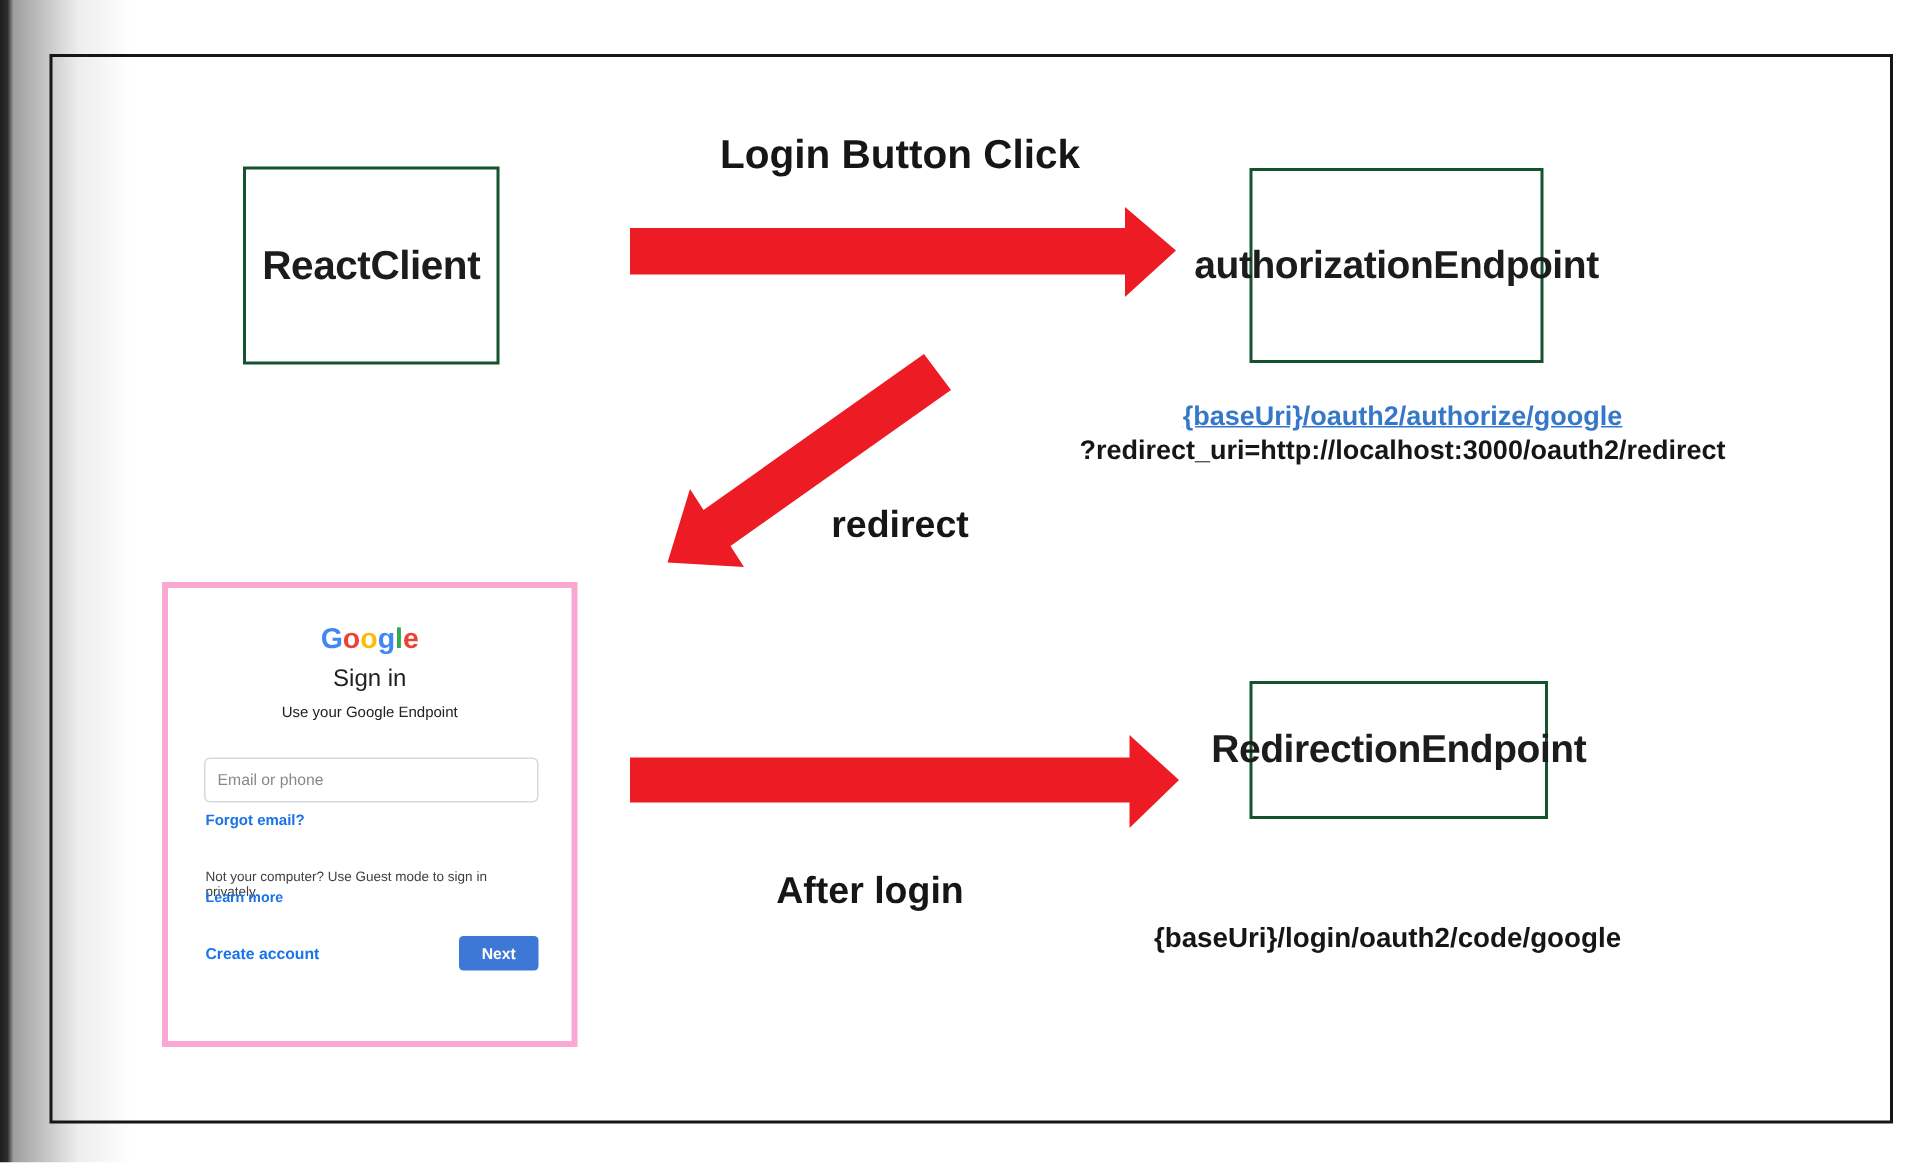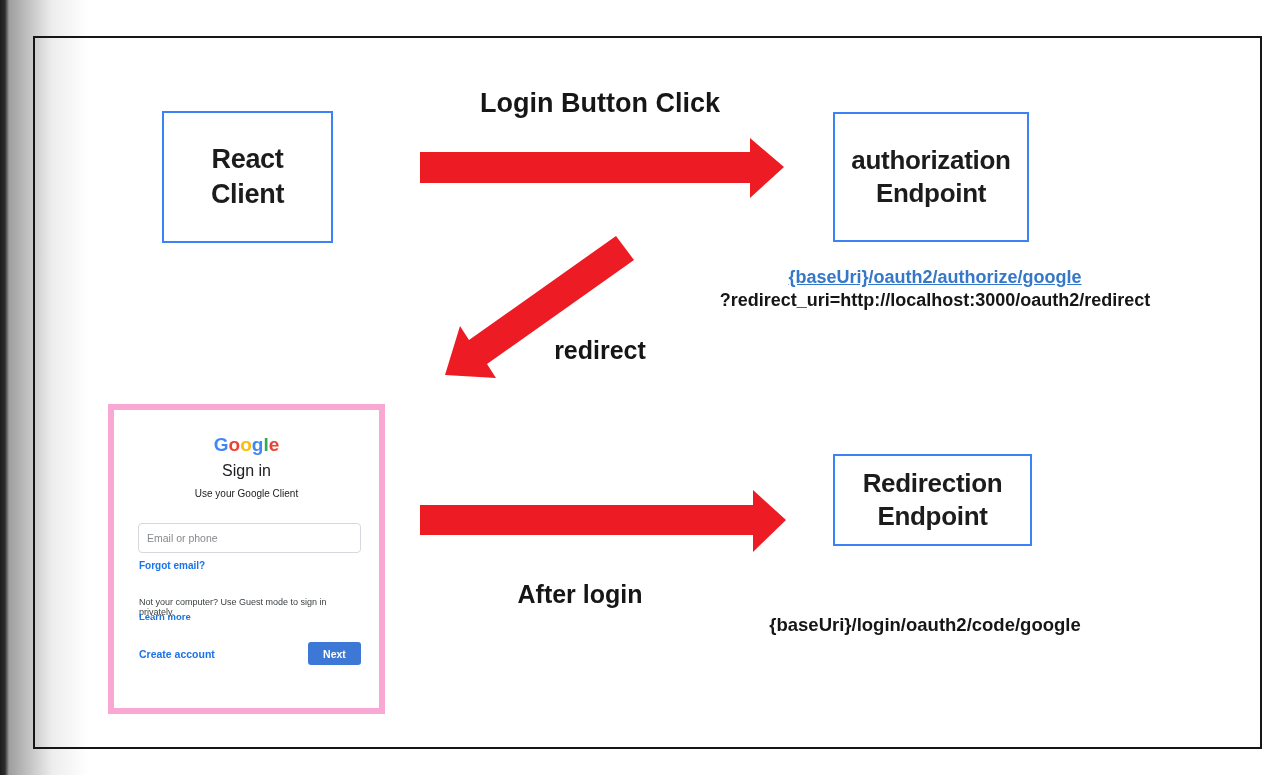--- a/index.html
+++ b/index.html
@@ -8,42 +8,42 @@
   .stage { position:relative; width:1280px; height:775px; }
 
   .left-shade { position:absolute; left:0; top:0; width:90px; height:775px;
     background:linear-gradient(90deg,#1d1d1d 0px,#2e2e2e 5px,#9e9e9e 9px,#ededed 52px,#ffffff 88px); }
 
   .slide-frame { position:absolute; left:33px; top:36px; width:1229px; height:713px;
     border:2px solid #161616; }
 
   svg.arrows { position:absolute; left:0; top:0; width:1280px; height:775px; pointer-events:none; }
 
-  .node { position:absolute; background:#fff; border:2px solid #3b82f6;
-    display:flex; flex-direction:column; align-items:center; justify-content:center;
+  .node { position:absolute; background:#fff; border:2px solid #14532d;
+    display:flex; flex-direction:row; align-items:center; justify-content:center;
     text-align:center; font-weight:bold; color:#1c1c1c; font-size:26px; line-height:1.28;
     letter-spacing:-0.3px; }
   #node-react { left:162px; top:111px; width:171px; height:132px; font-size:27px; }
   #node-auth  { left:833px; top:112px; width:196px; height:130px; }
   #node-redir { left:833px; top:454px; width:199px; height:92px; }
 
   .flow-label { position:absolute; font-weight:bold; color:#161616; text-align:center; }
   #label-login    { left:440px; top:88px;  width:320px; font-size:27px; }
   #label-redirect { left:500px; top:336px; width:200px; font-size:25px; }
   #label-after    { left:430px; top:580px; width:300px; font-size:25px; }
 
   #url-auth { position:absolute; left:690px; top:266px; width:490px; text-align:center;
     font-size:18px; font-weight:bold; line-height:1.3; }
   #url-auth a { color:var(--link-blue,#3577c8); }
   #url-auth .query { color:#161616; }
   #url-code { position:absolute; left:750px; top:614px; width:350px; text-align:center;
     font-size:18.5px; font-weight:bold; color:#161616; }
 
   .google-panel { position:absolute; left:108px; top:388px; width:277px; height:310px;
-    background:#fff; border:6px solid #f9a8d4;margin-top:16px; }
+    background:#fff; border:4px solid #f9a8d4; }
   .g-logo { position:absolute; left:0; right:0; top:24px; text-align:center;
     font-size:19px; font-weight:bold; }
   .gl-blue  { color:var(--google-blue,#4285f4); }
   .gl-red   { color:var(--google-red,#ea4335); }
   .gl-yellow{ color:var(--google-yellow,#fbbc05); }
   .gl-green { color:var(--google-green,#34a853); }
   .g-title { position:absolute; left:0; right:0; top:52px; text-align:center;
     font-size:16px; color:#202124; }
   .g-sub { position:absolute; left:0; right:0; top:78px; text-align:center;
     font-size:10px; color:#202124; }
@@ -103,21 +103,21 @@
     <span class="query">?redirect_uri=http://localhost:3000/oauth2/redirect</span>
   </div>
 
   <div id="url-code">{baseUri}/login/oauth2/code/google</div>
 
   <div class="google-panel">
     <div class="g-logo">
       <span class="gl-blue">G</span><span class="gl-red">o</span><span class="gl-yellow">o</span><span class="gl-blue">g</span><span class="gl-green">l</span><span class="gl-red">e</span>
     </div>
     <div class="g-title">Sign in</div>
-    <div class="g-sub">Use your Google Client</div>
+    <div class="g-sub">Use your Google Endpoint</div>
     <input class="g-input" type="text" placeholder="Email or phone" style="">
     <a href="#" class="g-forgot">Forgot email?</a>
     <div class="g-guest">Not your computer? Use Guest mode to sign in privately.</div>
     <a href="#" class="g-learn">Learn more</a>
     <a href="#" class="g-create">Create account</a>
     <button class="g-next">Next</button>
   </div>
 
 </div>
 

